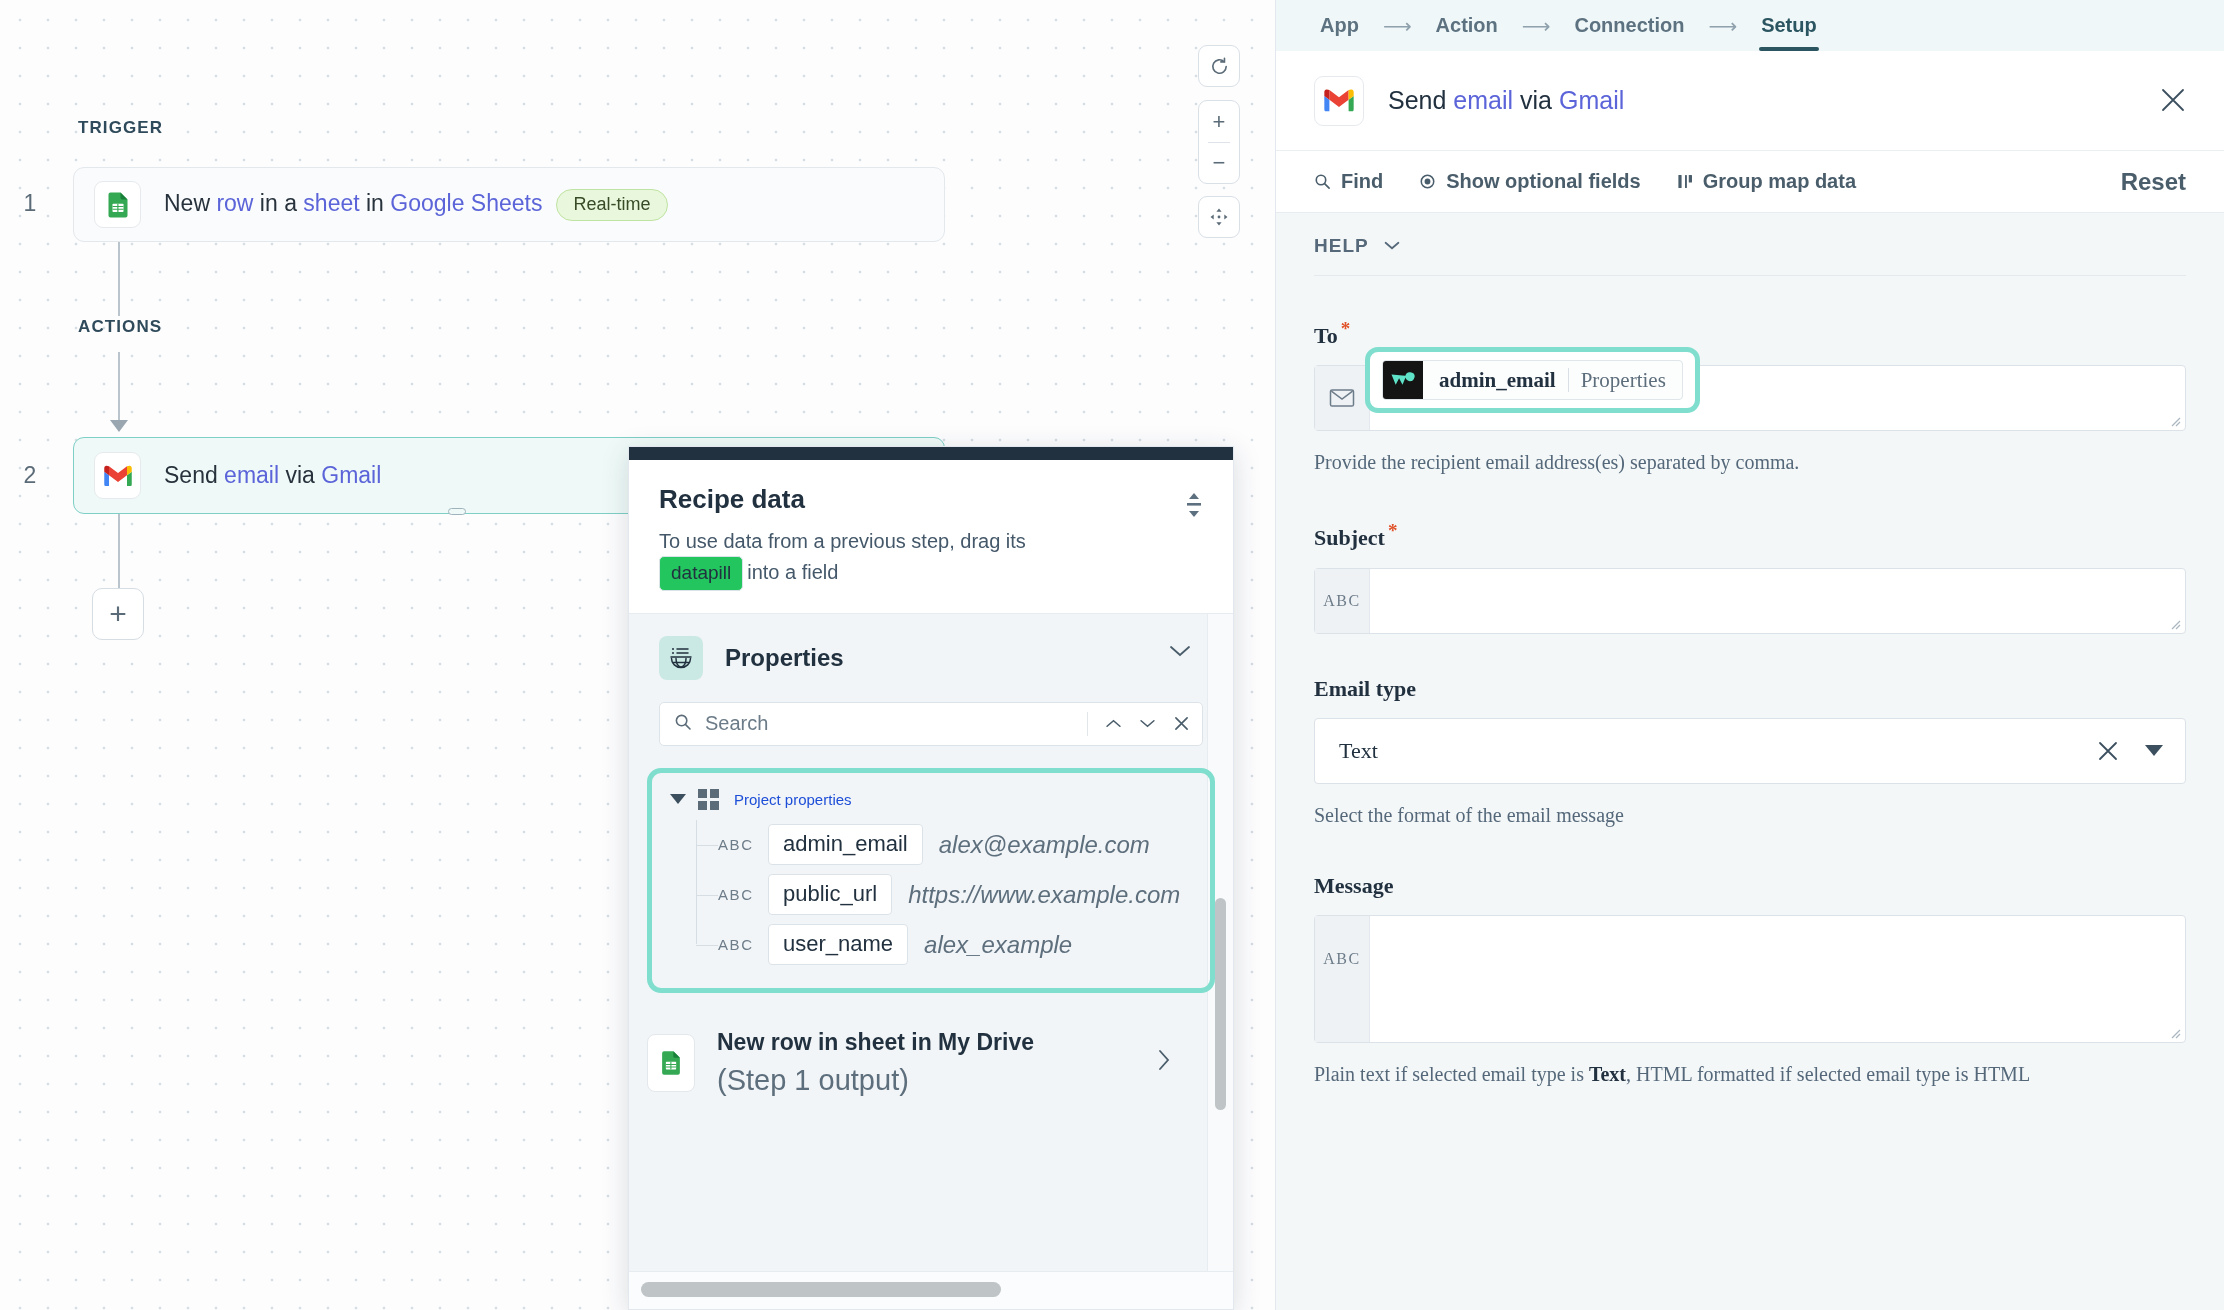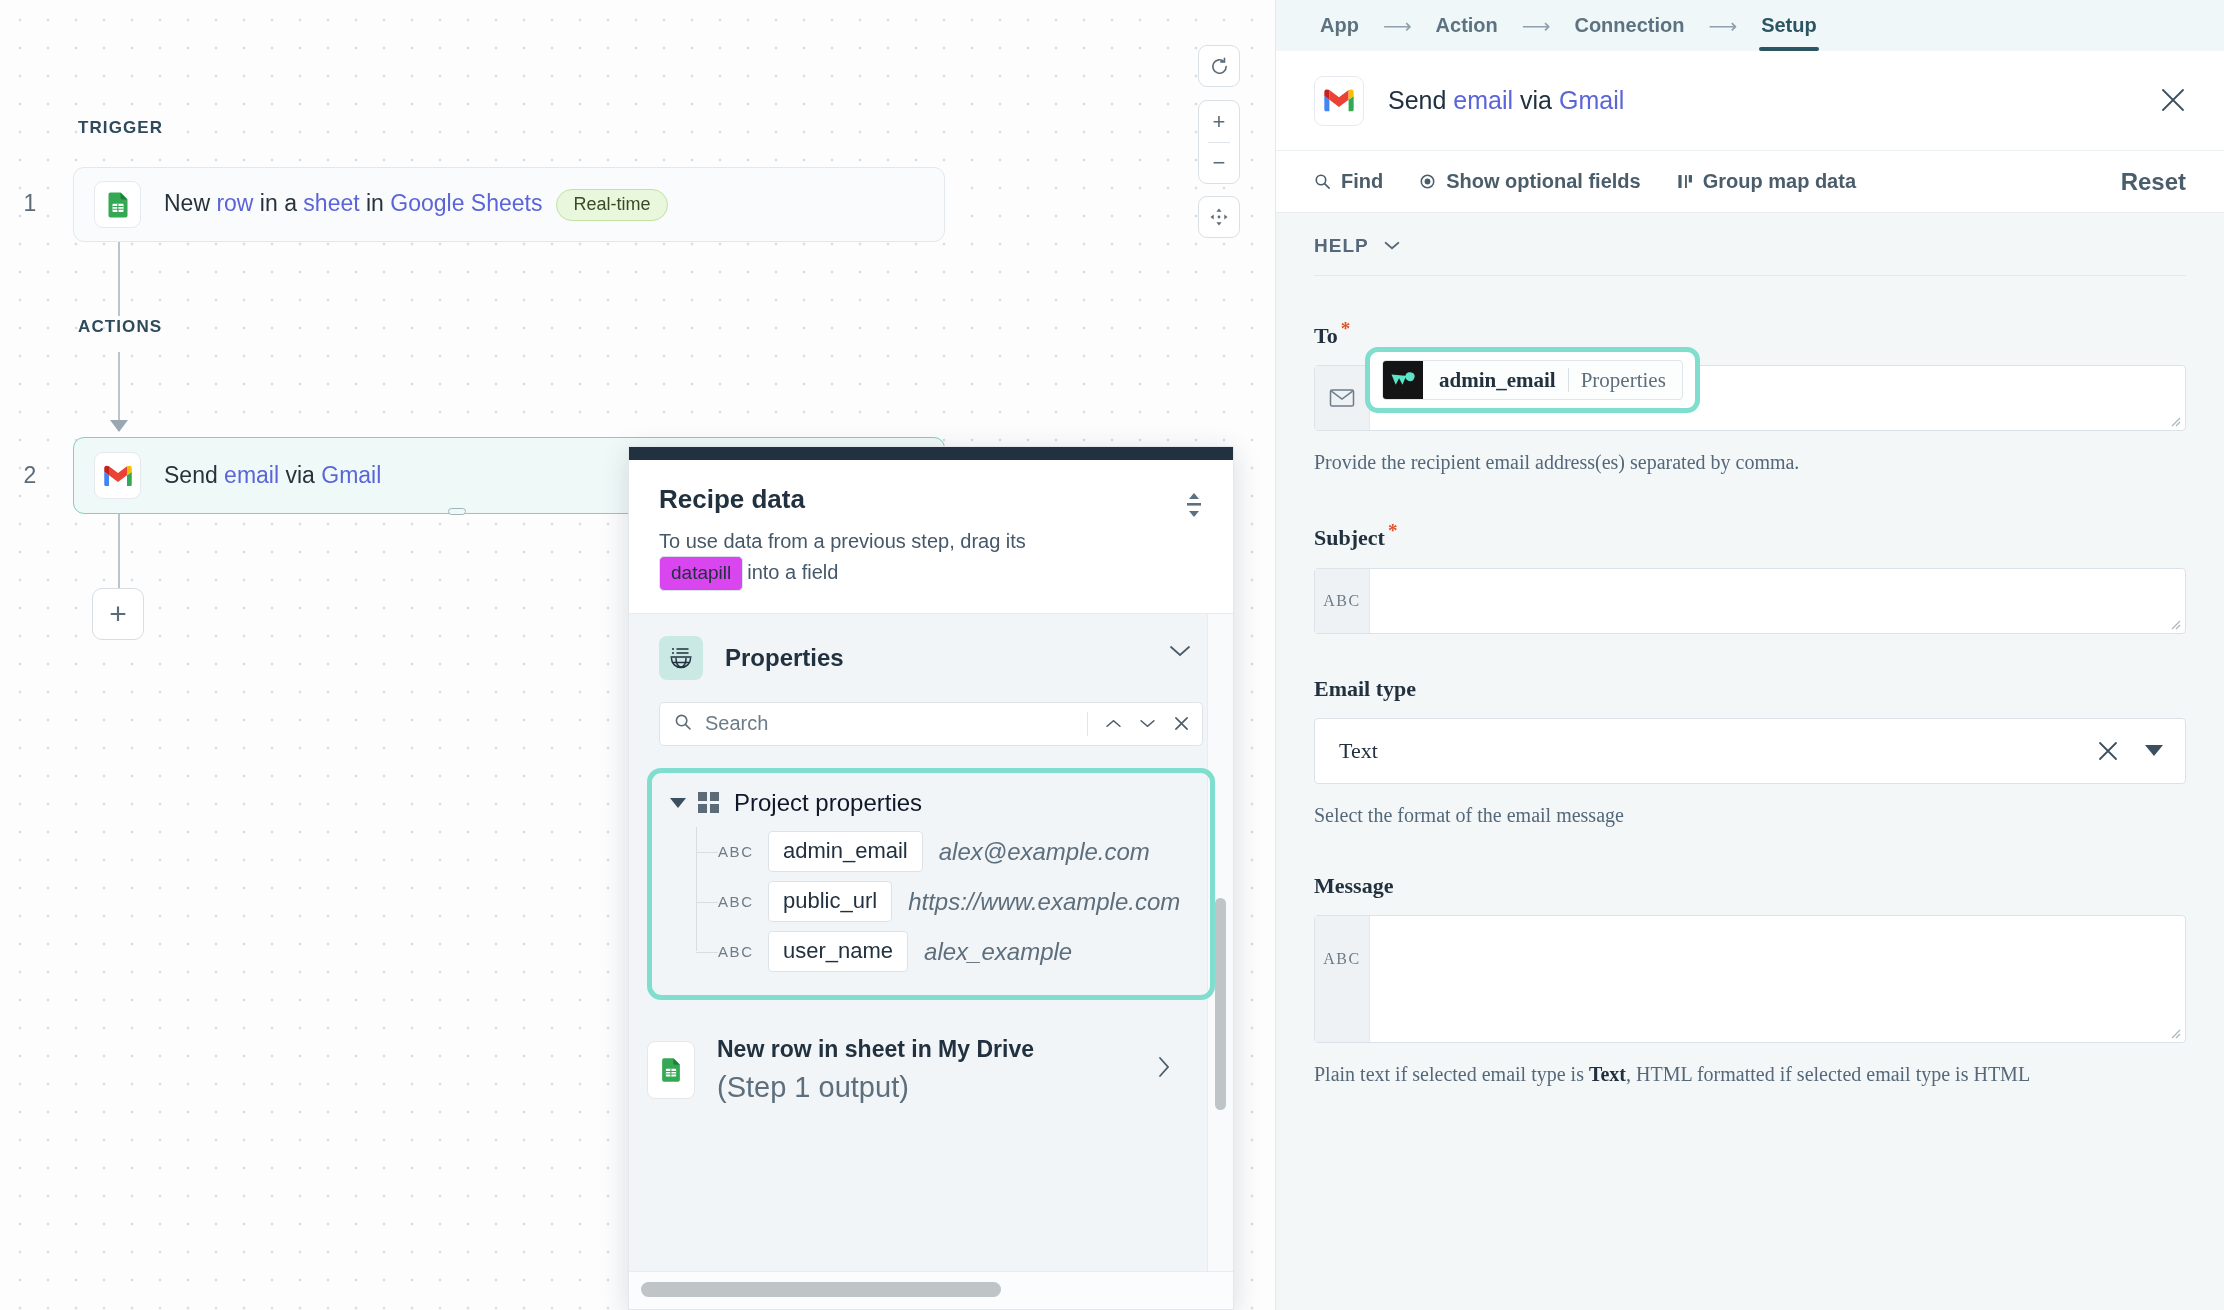--- a/index.html
+++ b/index.html
@@ -88,21 +88,21 @@
     position: absolute; left: 628px; top: 446px; width: 606px; height: 864px;
     background: #fff; box-shadow: 0 6px 26px rgba(30,45,60,.16);
     border: 1px solid #e2e8ed; display: flex; flex-direction: column;
   }
   .rdp-topbar { height: 13px; background: #22313f; flex: none; }
   .rdp-head { padding: 24px 30px 22px 30px; background: #fff; flex: none; position: relative; }
   .rdp-title { font-size: 26px; font-weight: 700; color: #22313f; }
   .rdp-sub { font-size: 20px; color: #44586a; margin-top: 12px; line-height: 1.45; }
   .chip-inline {
     display: inline-block; border: 1px solid #dbe2e8; border-radius: 5px;
-    background: #d946ef; padding: 2px 11px 3px; font-size: 19px; color: #22313f;
+    background: #22c55e; padding: 2px 11px 3px; font-size: 19px; color: #22313f;
     margin-right: 4px;
   }
   .rdp-drag {
     position: absolute; right: 26px; top: 30px; width: 26px; height: 30px;
     display: flex; flex-direction: column; align-items: center; justify-content: center;
   }
   .rdp-body {
     flex: 1; background: #f2f5f7; border-top: 1px solid #e7ecf0;
     position: relative; overflow: hidden;
   }
@@ -127,21 +127,21 @@
   .sn-btn { width: 30px; height: 30px; display: flex; align-items: center; justify-content: center; color: #4a5d6b; }
 
   .hl-box {
     margin: 22px 18px 0 18px; border: 5px solid #7fdecd; border-radius: 14px;
     padding: 14px 16px 18px 16px; position: relative;
   }
   .tree-root { display: flex; align-items: center; padding: 2px 0 0 2px; }
   .caret { width: 0; height: 0; border-left: 8px solid transparent; border-right: 8px solid transparent; border-top: 10px solid #3c4f5e; margin-right: 12px; }
   .grid-ico { display: flex; flex-wrap: wrap; width: 22px; gap: 3px; margin-right: 14px; }
   .grid-ico i { width: 9px; height: 9px; background: #5c6b78; display: block; }
-  .tree-root-label { font-size: 24px; color: #0f172a; }
+  .tree-root-label { font-size: 15px; color: #1d4ed8; }
   .tree-rows { margin-top: 10px; position: relative; padding-left: 28px; }
   .tree-vline { position: absolute; left: 28px; top: 0; bottom: 26px; width: 1px; background: #d6dde3; }
   .tree-row { display: flex; align-items: center; height: 50px; position: relative; padding-left: 22px; }
   .tree-hline { position: absolute; left: 0; top: 25px; width: 22px; height: 1px; background: #d6dde3; }
   .abc { font-size: 15px; letter-spacing: 1.6px; color: #6d7c89; margin-right: 14px; min-width: 36px; }
   .pill {
     background: #fff; border: 1px solid #dce3e8; border-radius: 4px;
     padding: 6px 14px 7px; font-size: 22px; color: #22313f; white-space: nowrap;
   }
   .pill-val { margin-left: 16px; font-size: 24px; color: #5d6e7c; font-style: italic; white-space: nowrap; }

